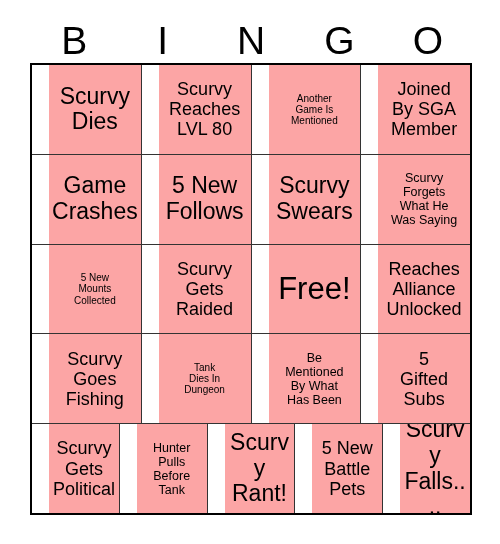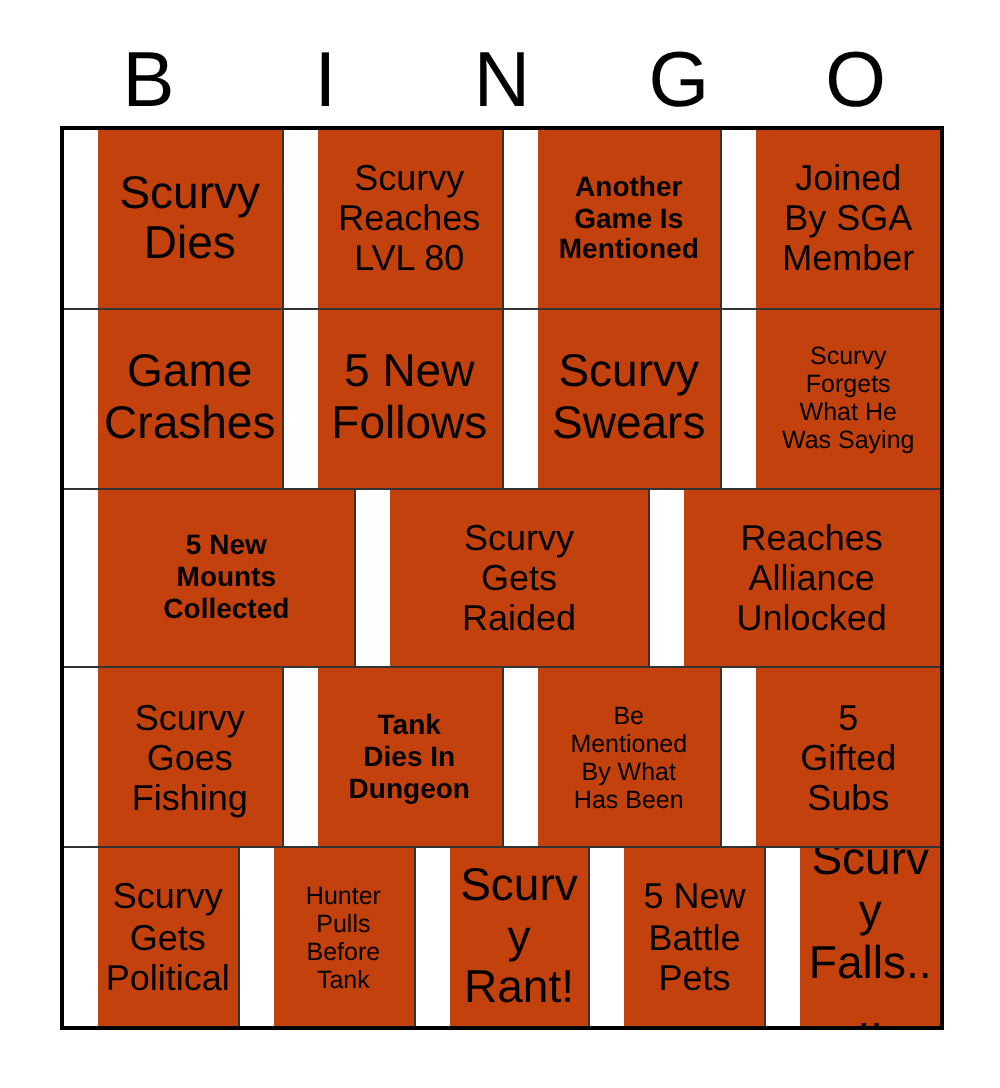--- a/index.html
+++ b/index.html
@@ -65,39 +65,39 @@
     flex: 1 1 0;
     border-right: 1px solid #333333;
     box-sizing: border-box;
     display: flex;
     align-items: center;
     justify-content: center;
     text-align: center;
     padding: 5px 3px;
     min-width: 0;
     overflow: hidden;
-    background: #c2410c;
+    background: #fca5a5;
     margin-left: 17px;
   }
   .cell:last-child {
     border-right: none;
   }
   .cell-text {
     display: block;
     width: 100%;
     line-height: 1.12;
     word-wrap: break-word;
     white-space: pre-line;
   }
   
   .fs-xxl .cell-text { font-size: 31px; }
   .fs-xl  .cell-text { font-size: 23px; }
   .fs-lg  .cell-text { font-size: 23px; }
   .fs-md  .cell-text { font-size: 18px; }
-  .fs-sm  .cell-text { font-size: 14px; font-weight: bold; }
+  .fs-sm  .cell-text { font-size: 10px; }
   .fs-xs  .cell-text { font-size: 12.5px; }
 </style>
 </head>
 <body>
 
 <div id="card">
 
   <div id="header-row">
     <div class="header-letter">B</div>
     <div class="header-letter">I</div>
@@ -155,20 +155,23 @@
       <div class="cell fs-sm">
           <span class="cell-text">5 New
 Mounts
 Collected</span>
         </div>
       <div class="cell fs-md">
           <span class="cell-text">Scurvy
 Gets
 Raided</span>
         </div>
+      <div class="cell fs-xxl">
+          <span class="cell-text">Free!</span>
+        </div>
       <div class="cell fs-md">
           <span class="cell-text">Reaches
 Alliance
 Unlocked</span>
         </div>
     </div>
 
     <div class="grid-row">
       <div class="cell fs-md">
           <span class="cell-text">Scurvy

